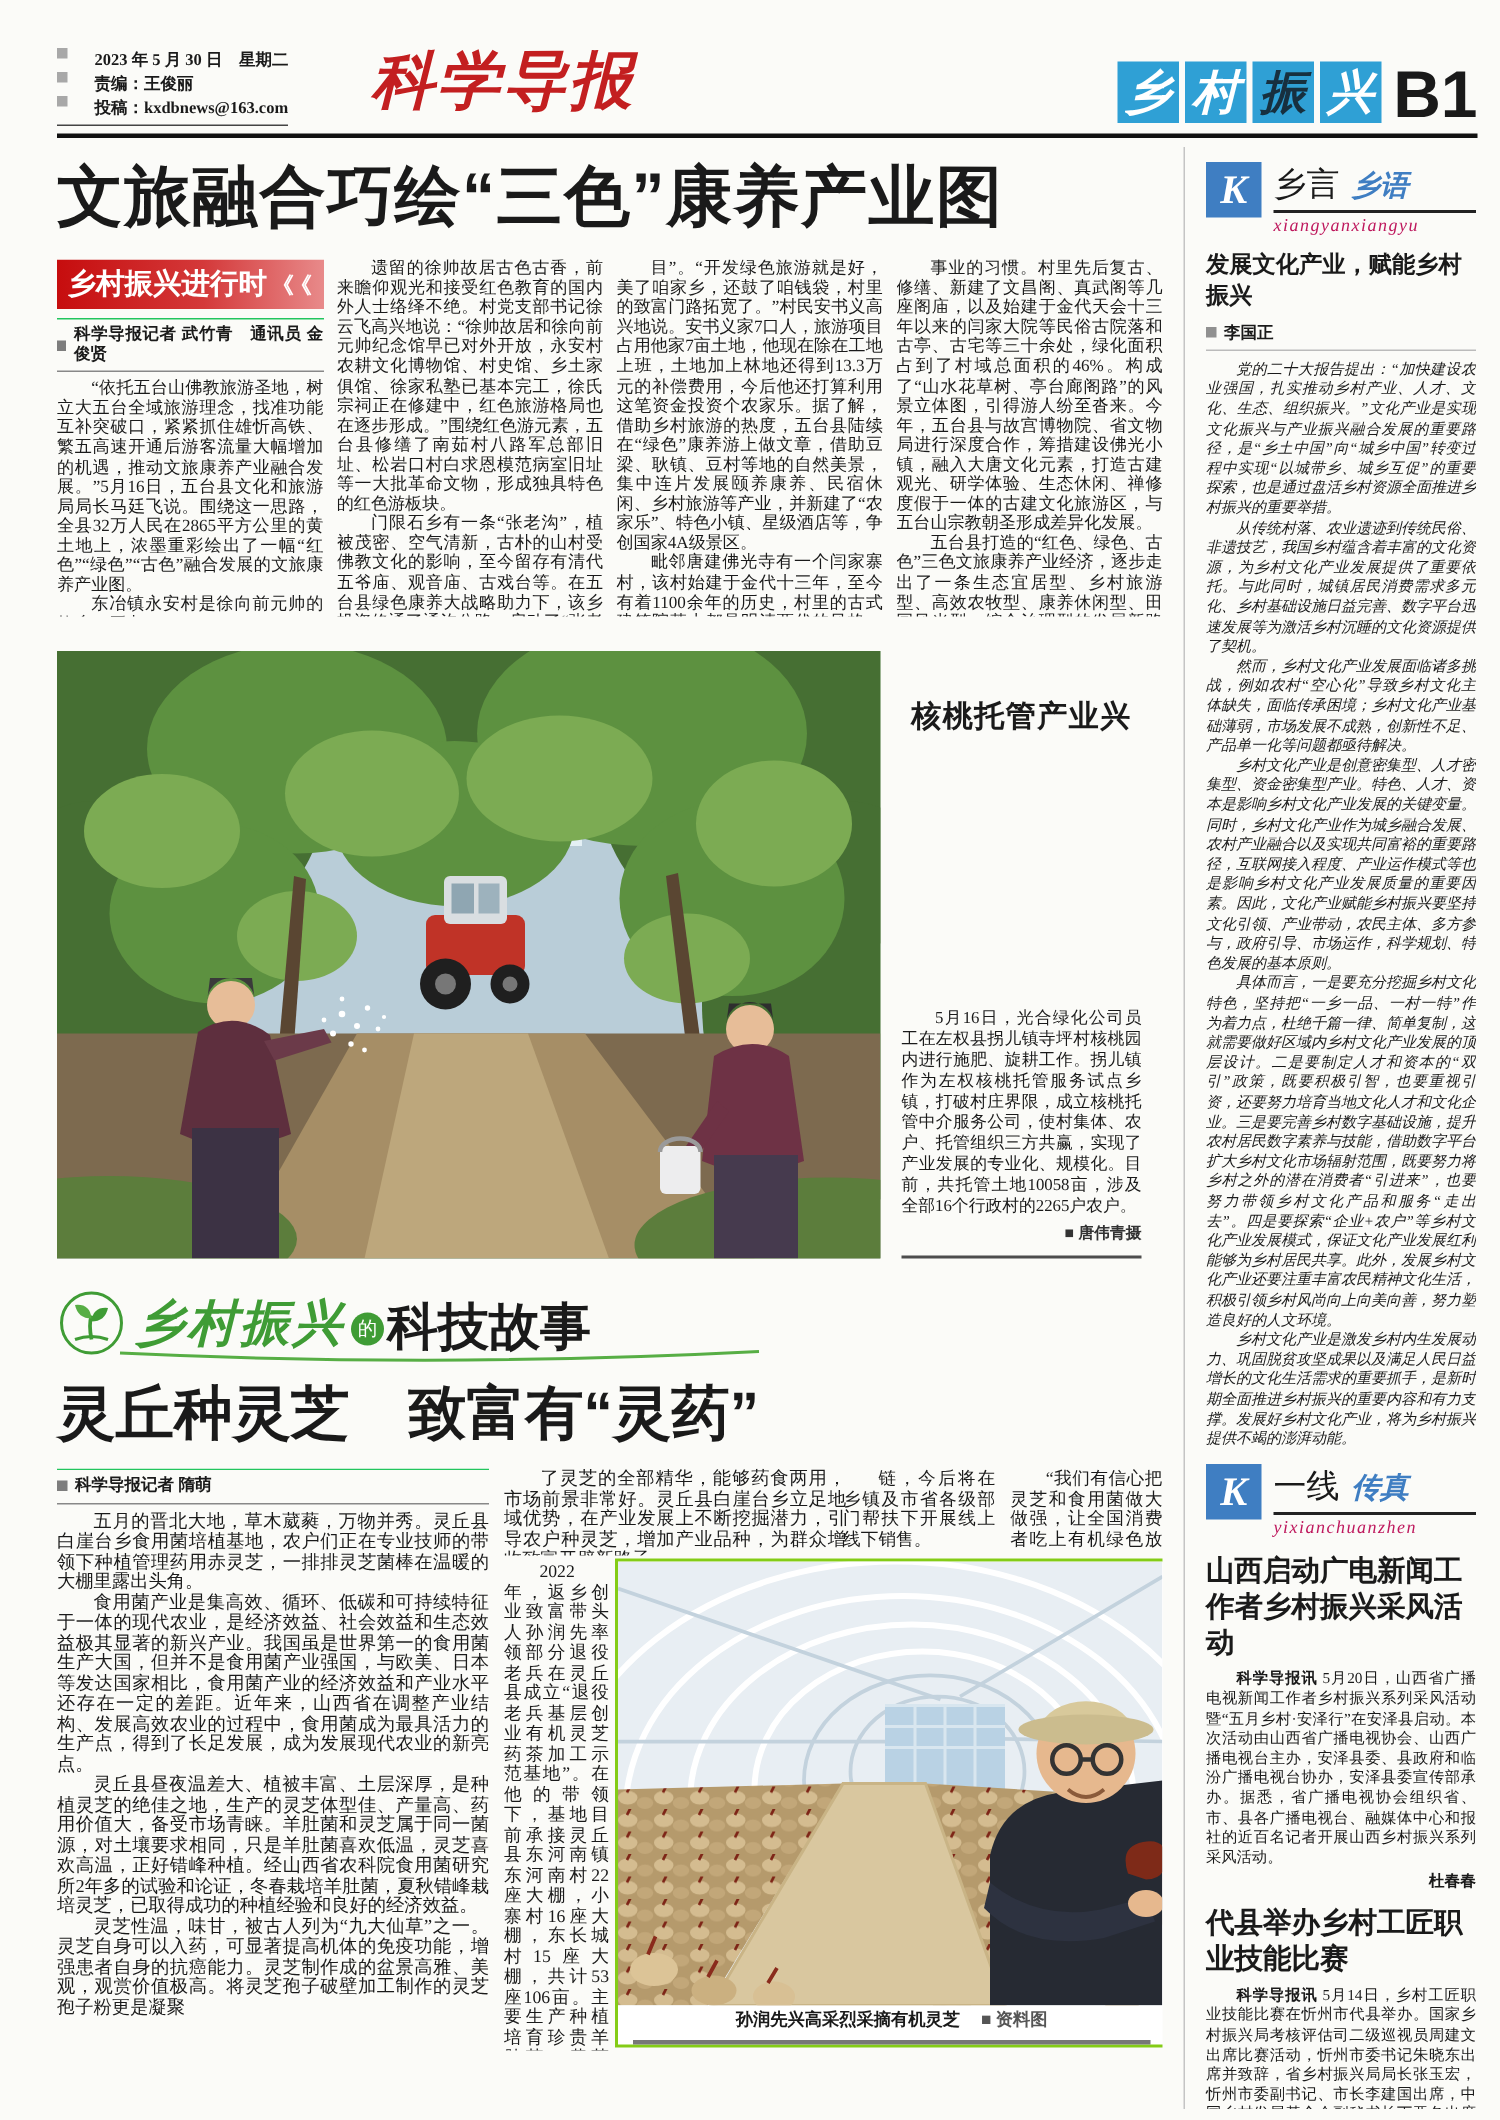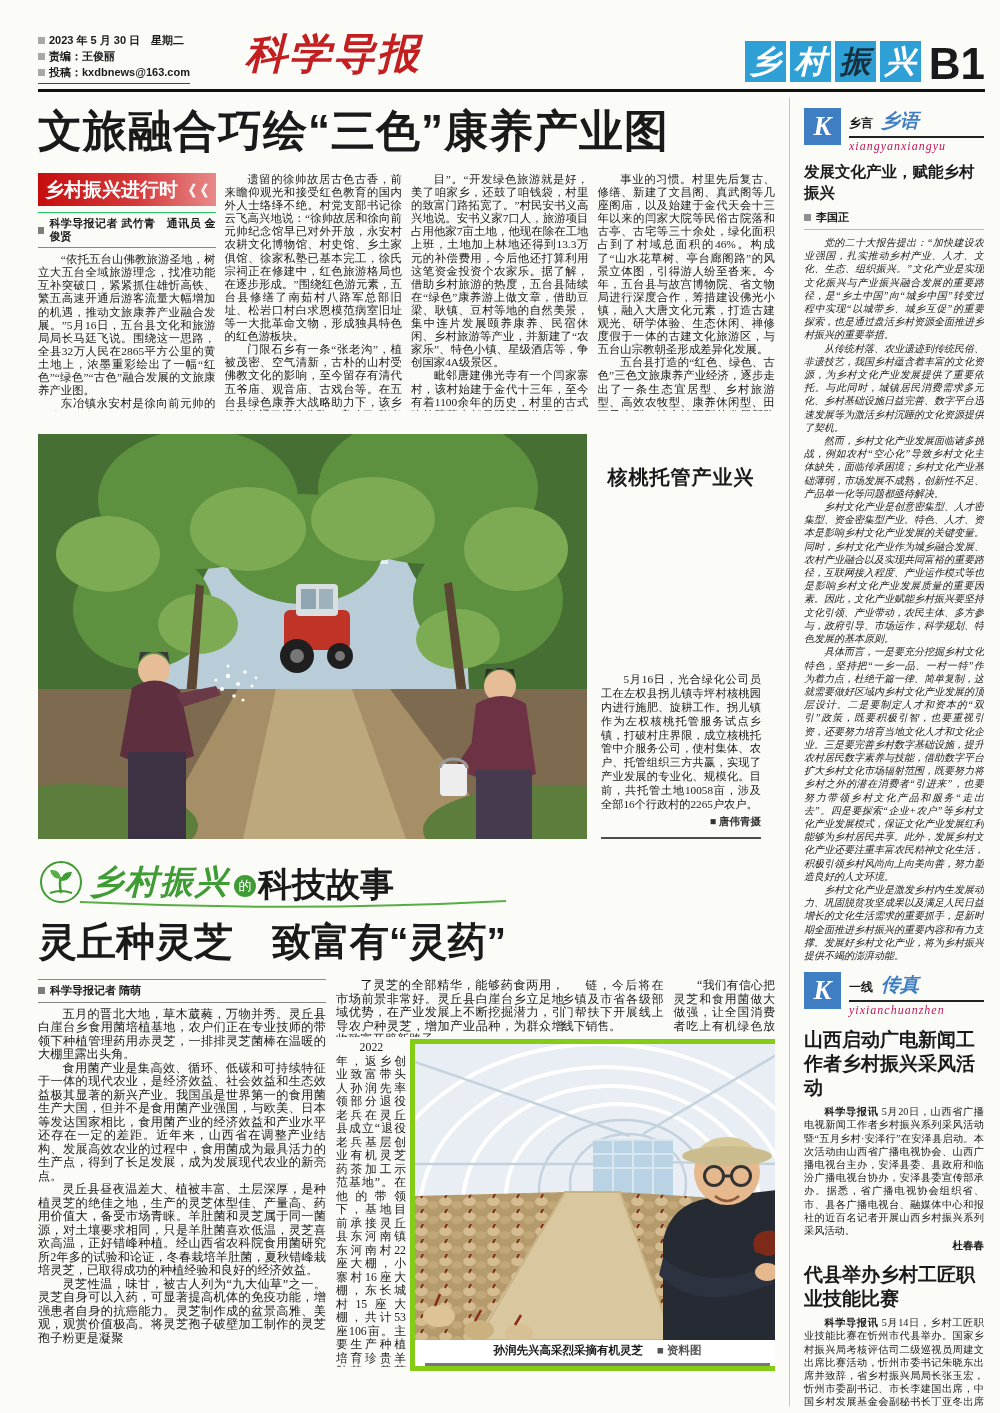--- a/index.html
+++ b/index.html
@@ -3,21 +3,21 @@
 <meta charset="utf-8">
 <style>
   html,body{margin:0;padding:0;}
   body{width:1000px;height:1413px;background:#fbfbf8;overflow:hidden;
        font-family:"Liberation Serif","DejaVu Serif",serif;color:#1a1a1a;}
   .inner{padding:20px 15px 0 38px;}
   
   .hdr{display:flex;align-items:flex-end;height:64px;}
   .hdr-info{font-family:"Liberation Sans","DejaVu Sans",sans-serif;font-size:11px;font-weight:bold;
             line-height:16px;border-bottom:1px solid #444;padding-bottom:3px;}
-  .hdr-info .row{display:flex;align-items:center;gap:4px;}
+  .hdr-info .row{display:flex;gap:18px;font-family:Liberation Serif, serif;}
   .sq{display:inline-block;width:7px;height:7px;background:#a8a8a8;}
   .masthead{font-size:42px;font-weight:bold;font-style:italic;color:#c31f20;margin:0 0 2px 55px;
             font-family:"Liberation Serif",serif;letter-spacing:2px;}
   .hdr-spacer{flex:1;}
   .secblocks{display:flex;gap:4px;margin-bottom:2px;}
   .secblocks .blk{width:41px;height:41px;background:#2fa0d5;color:#fff;font-size:31px;line-height:41px;
         text-align:center;font-weight:bold;font-style:italic;font-family:"Liberation Serif",serif;}
   .secblocks .blk.dark{color:#17303f;}
   .pageno{font-size:44px;font-weight:bold;font-family:Liberation Sans, sans-serif;margin-left:8px;line-height:40px;margin-top:15px;}
   .hrule{height:3px;background:#111;margin-top:5px;}
@@ -46,21 +46,21 @@
   .cap1{width:160px;margin-left:14px;display:flex;flex-direction:column;border-bottom:2px solid #4d4d4d;padding-bottom:8px;}
   .cap1 .t{font-family:"Liberation Sans",sans-serif;font-size:20px;font-weight:900;text-align:center;margin-top:30px;letter-spacing:1px;}
   .cap1 .c{margin-top:auto;font-size:11.2px;line-height:13.9px;text-align:justify;text-indent:2em;}
   .cap1 .cr{text-align:right;font-family:"Liberation Sans",sans-serif;font-size:10.5px;font-weight:bold;margin-top:3px;color:#333;}
   
   .shead{display:flex;margin:10px 0 8px 0;}
   .klogo{width:37px;height:37px;background:#3f7ec2;color:#fff;text-align:center;line-height:37px;
          font-size:27px;font-weight:bold;font-style:italic;font-family:"Liberation Serif",serif;flex:none;}
   .sh-right{flex:1;margin-left:8px;}
   .sh-title{border-bottom:2px solid #222;padding-bottom:2px;white-space:nowrap;}
-  .sh-title .t1{font-size:12px;font-weight:bold;}
+  .sh-title .t1{font-size:22px;font-weight:normal;}
   .sh-title .t2{font-size:19px;font-weight:bold;font-style:italic;color:#3f7ec2;margin-left:4px;}
   .sh-pinyin{font-style:italic;color:#be185d;font-size:12px;letter-spacing:1px;margin-top:1px;}
   .ophead{font-family:"Liberation Sans",sans-serif;font-size:15.5px;font-weight:900;margin:2px 0 6px 0;}
   .opby{display:flex;align-items:center;gap:5px;font-family:"Liberation Sans",sans-serif;font-size:11px;
         font-weight:bold;border-bottom:1px solid #bbb;padding-bottom:4px;margin-bottom:6px;}
   .opby .sq{background:#909090;}
   .opbody p{margin:0;text-indent:2em;font-size:10px;line-height:13.2px;font-style:italic;text-align:justify;}
   .nhead{font-family:"Liberation Sans",sans-serif;font-size:19px;font-weight:900;line-height:24px;margin:10px 0 5px 0;}
   .nbody{font-size:10.2px;line-height:13.2px;text-align:justify;}
   .nbody p{margin:0;text-indent:2em;}
@@ -75,21 +75,21 @@
   .badge .swoosh{position:absolute;left:40px;bottom:0px;}
   .storyhead{font-family:"Liberation Sans",sans-serif;font-size:39px;font-weight:900;margin:6px 0 10px 0;white-space:nowrap;}
   .storybody{position:relative;height:394px;overflow:hidden;font-size:12.2px;line-height:13.5px;text-align:justify;}
   .storybody p{margin:0;text-indent:2em;}
   .sb-c1{position:absolute;left:0;top:0;width:288px;height:394px;overflow:hidden;}
   .sb-c2top{position:absolute;left:298;top:0;}
   .sb-c2top{position:absolute;left:298px;top:0;width:228px;height:58px;overflow:hidden;}
   .sb-c2side{position:absolute;left:298px;top:62px;width:70px;height:326px;overflow:hidden;font-size:11.8px;}
   .sb-c34{position:absolute;left:524px;top:0;width:213px;height:56px;overflow:hidden;
           column-count:2;column-gap:10px;font-size:11.8px;line-height:13.6px;}
-  .phbox{position:absolute;left:372px;top:60px;width:365px;border:5px solid #84cc16;background:#fff;}
+  .phbox{position:absolute;left:372px;top:60px;width:365px;border:2px solid #84cc16;background:#fff;}
   .phbox .img{width:363px;height:296px;overflow:hidden;}
   .phcap{display:flex;justify-content:center;gap:14px;align-items:center;font-size:11.5px;font-weight:bold;
          padding:4px 0 5px 0;border-bottom:3px solid #777;margin:0 10px;}
   svg{display:block;}
 </style>
 </head>
 <body>
 
 <div class="inner">
 

